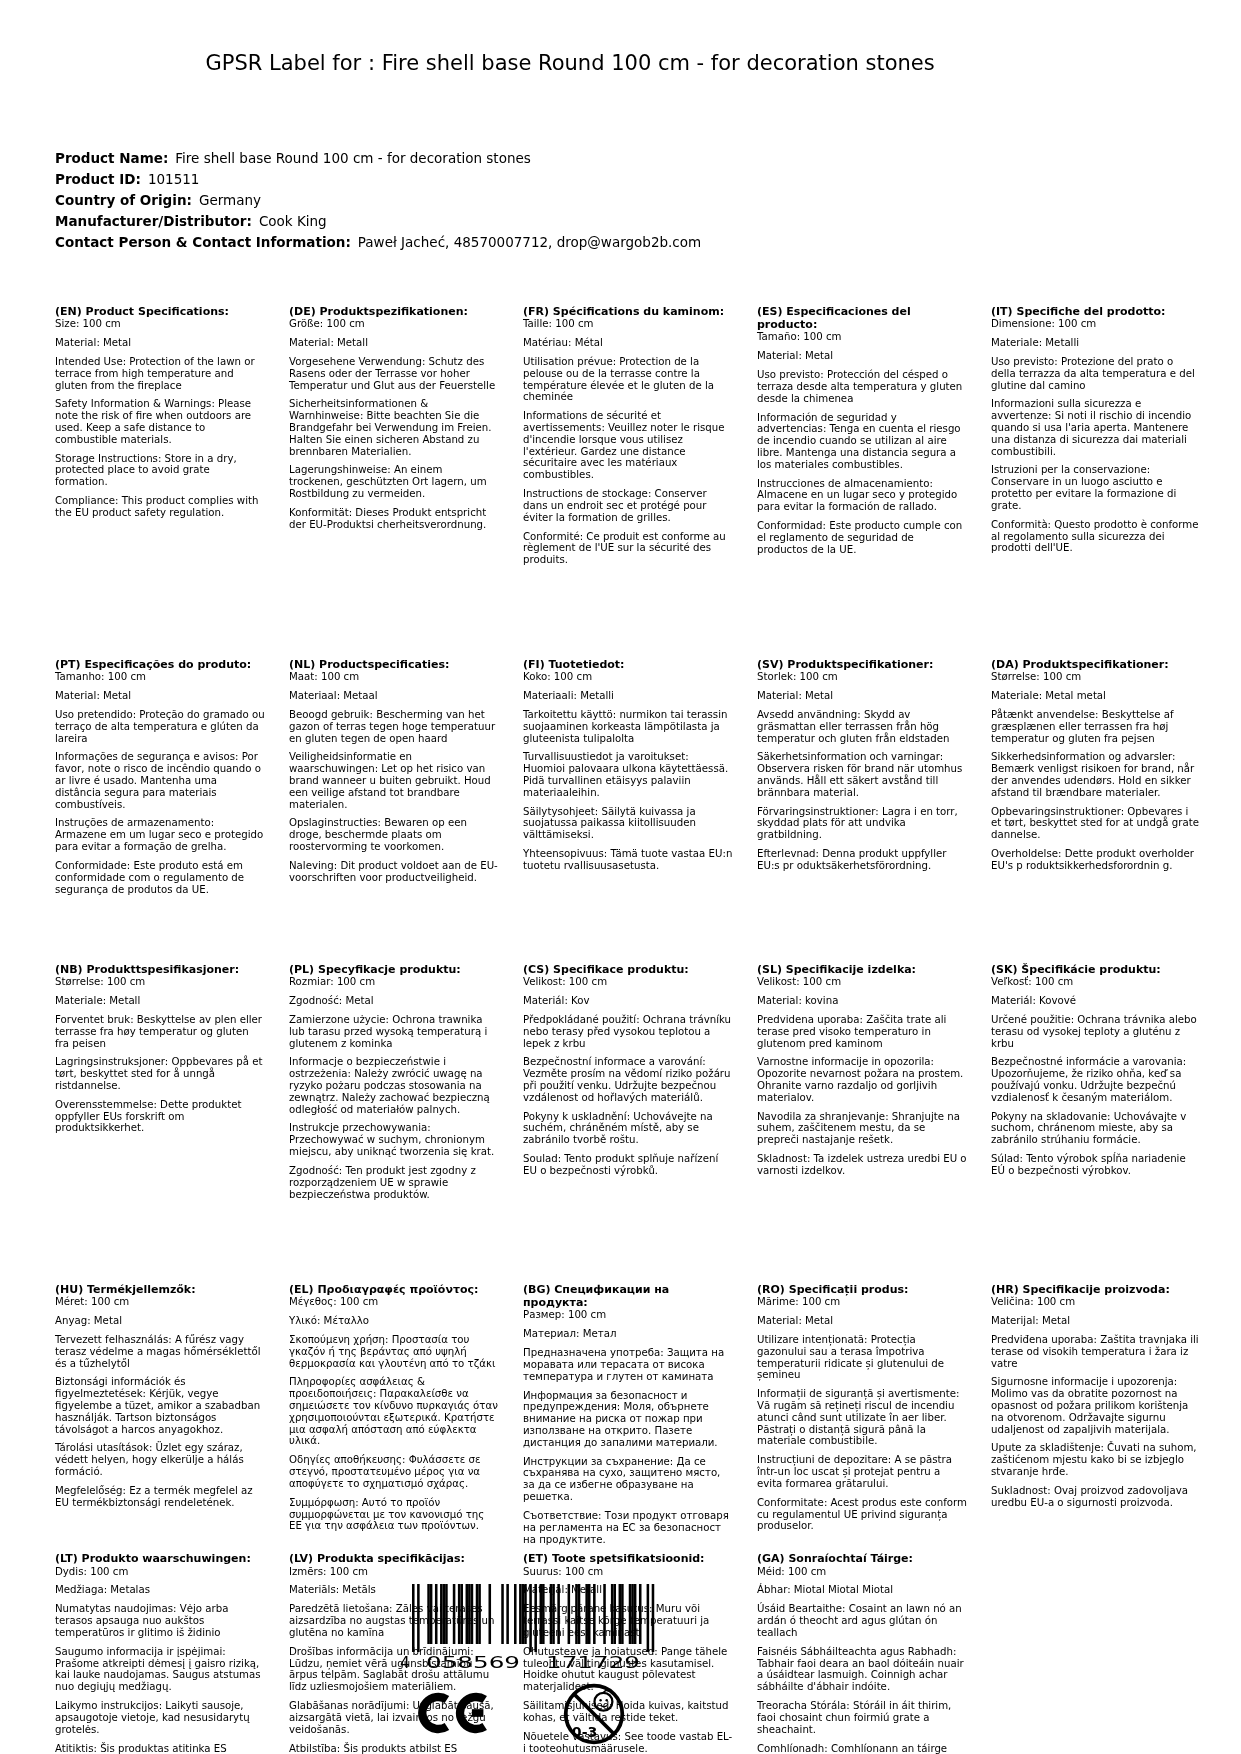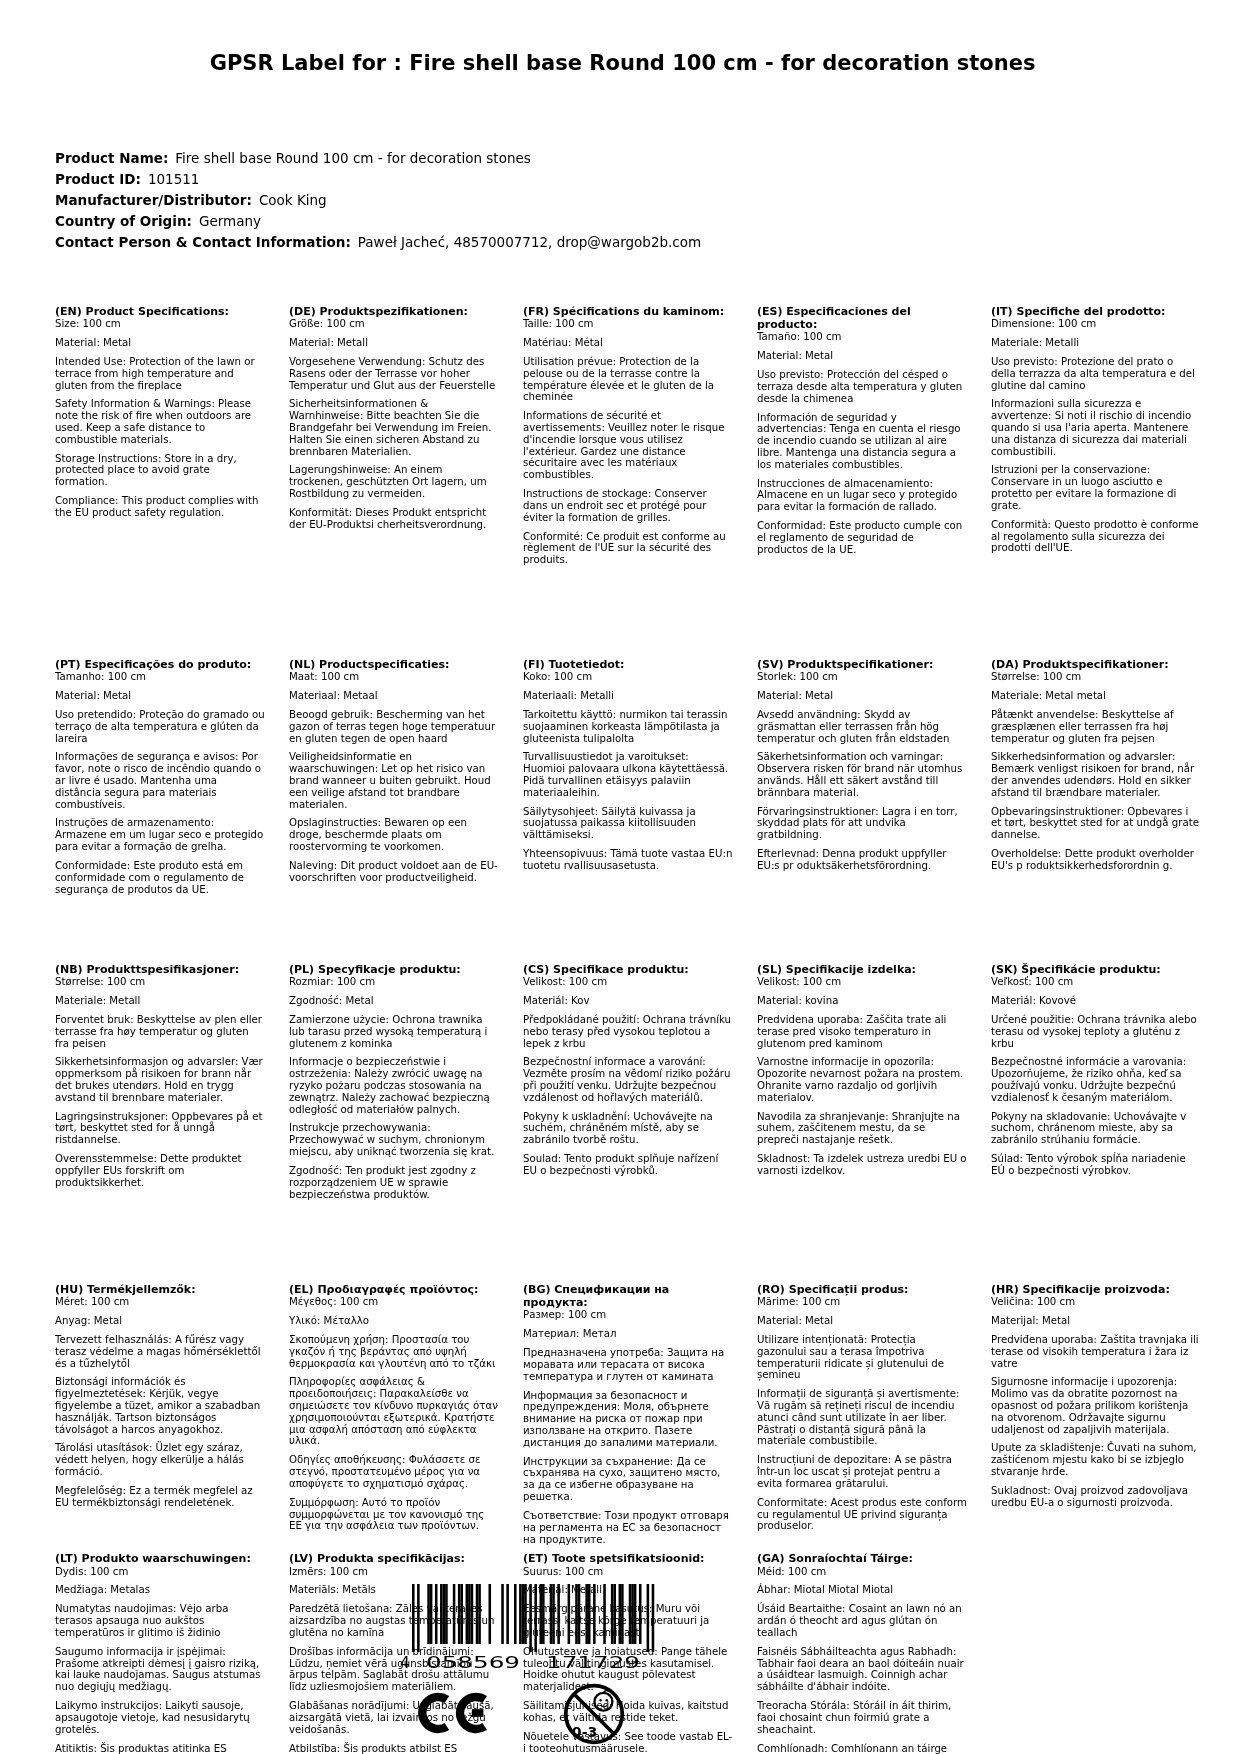--- a/index.html
+++ b/index.html
@@ -3,21 +3,21 @@
 <meta charset="utf-8">
 <style>
   html,body{margin:0;padding:0;background:#fff;}
   #page{
     position:relative;width:1241px;height:1754px;background:#ffffff;
     font-family:"DejaVu Sans","Liberation Sans",sans-serif;color:#000;
     overflow:hidden;
   }
   .page-title{
     position:absolute;top:48px;left:0;right:0;margin:0 auto;max-width:830px;
-    text-align:right;font-size:21px;font-weight:bold;line-height:1.45;
+    text-align:left;font-size:21px;font-weight:normal;line-height:1.45;
   }
   .product-info{
     position:absolute;left:55px;top:148px;width:1130px;font-size:13.5px;line-height:21px;
   }
   .info-line{white-space:nowrap;}
   .info-label{font-weight:bold;}
   .info-value{margin-left:7px;}
   .lang-grid{
     position:absolute;left:55px;top:305px;width:1152px;
     display:grid;grid-template-columns:repeat(5,1fr);
@@ -40,24 +40,24 @@
   <h1 class="page-title">GPSR Label for : Fire shell base Round 100 cm - for decoration stones</h1>
 
   <div class="product-info">
     <div class="info-line">
       <span class="info-label">Product Name:</span><span class="info-value">Fire shell base Round 100 cm - for decoration stones</span>
     </div>
     <div class="info-line">
       <span class="info-label">Product ID:</span><span class="info-value">101511</span>
     </div>
     <div class="info-line">
+      <span class="info-label">Country of Origin:</span><span class="info-value">Germany</span>
+    </div>
+    <div class="info-line">
       <span class="info-label">Manufacturer/Distributor:</span><span class="info-value">Cook King</span>
-    </div>
-    <div class="info-line">
-      <span class="info-label">Country of Origin:</span><span class="info-value">Germany</span>
     </div>
     <div class="info-line">
       <span class="info-label">Contact Person &amp; Contact Information:</span><span class="info-value">Paweł Jacheć, 48570007712, drop@wargob2b.com</span>
     </div>
   </div>
 
   <div class="lang-grid">
       <div class="lang-block">
         <div class="lang-heading">(EN) Product Specifications:</div>
         <p class="lang-para">Size: 100 cm</p>
@@ -146,21 +146,20 @@
         <p class="lang-para">Påtænkt anvendelse: Beskyttelse af græsplænen eller terrassen fra høj temperatur og gluten fra pejsen</p>
         <p class="lang-para">Sikkerhedsinformation og advarsler: Bemærk venligst risikoen for brand, når der anvendes udendørs. Hold en sikker afstand til brændbare materialer.</p>
         <p class="lang-para">Opbevaringsinstruktioner: Opbevares i et tørt, beskyttet sted for at undgå grate dannelse.</p>
         <p class="lang-para">Overholdelse: Dette produkt overholder EU's p roduktsikkerhedsforordnin g.</p>
       </div>
       <div class="lang-block">
         <div class="lang-heading">(NB) Produkttspesifikasjoner:</div>
         <p class="lang-para">Størrelse: 100 cm</p>
         <p class="lang-para">Materiale: Metall</p>
         <p class="lang-para">Forventet bruk: Beskyttelse av plen eller terrasse fra høy temperatur og gluten fra peisen</p>
-        <p class="lang-para">Sikkerhetsinformasjon og advarsler: Vær oppmerksom på risikoen for brann når det brukes utendørs. Hold en trygg avstand til brennbare materialer.</p>
         <p class="lang-para">Lagringsinstruksjoner: Oppbevares på et tørt, beskyttet sted for å unngå ristdannelse.</p>
         <p class="lang-para">Overensstemmelse: Dette produktet oppfyller EUs forskrift om produktsikkerhet.</p>
       </div>
       <div class="lang-block">
         <div class="lang-heading">(PL) Specyfikacje produktu:</div>
         <p class="lang-para">Rozmiar: 100 cm</p>
         <p class="lang-para">Zgodność: Metal</p>
         <p class="lang-para">Zamierzone użycie: Ochrona trawnika lub tarasu przed wysoką temperaturą i glutenem z kominka</p>
         <p class="lang-para">Informacje o bezpieczeństwie i ostrzeżenia: Należy zwrócić uwagę na ryzyko pożaru podczas stosowania na zewnątrz. Należy zachować bezpieczną odległość od materiałów palnych.</p>
         <p class="lang-para">Instrukcje przechowywania: Przechowywać w suchym, chronionym miejscu, aby uniknąć tworzenia się krat.</p>

